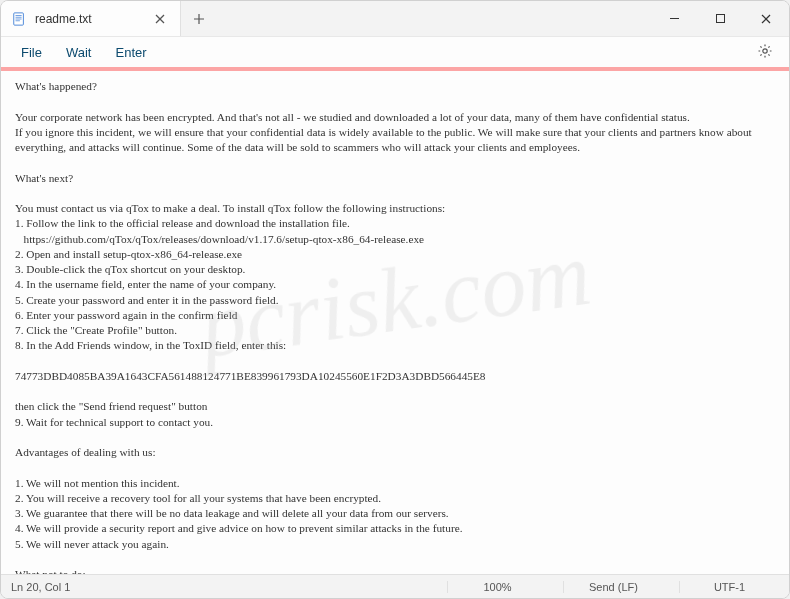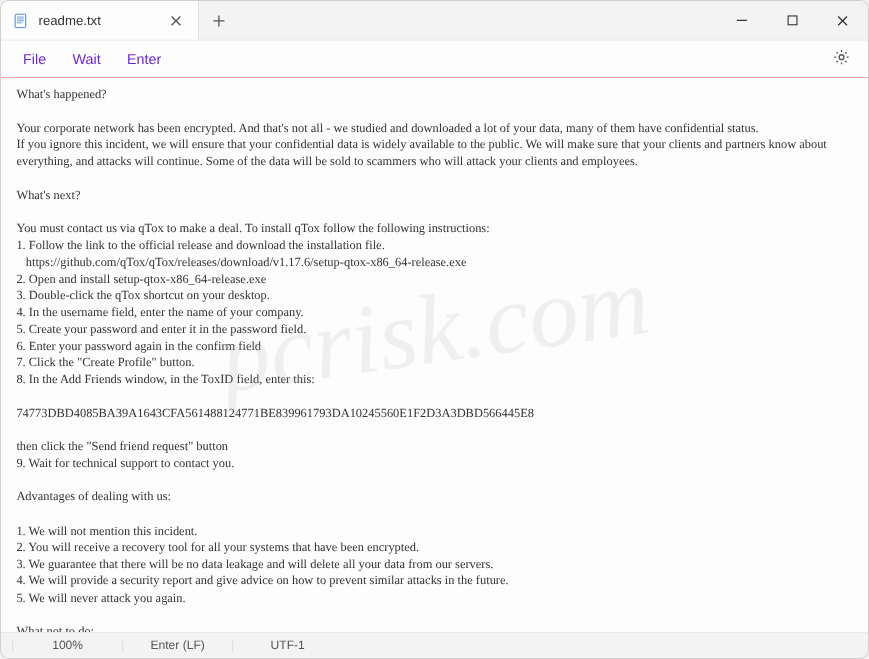--- a/index.html
+++ b/index.html
@@ -75,23 +75,23 @@
   justify-content: center;
   color: #333;
   cursor: pointer;
 }
 .menubar {
   height: 34px;
   display: flex;
   align-items: center;
   padding: 0 8px;
   background: #fdfdfd;
-  border-bottom: 1px solid #fca5a5;
+  border-bottom: 4px solid #fca5a5;
   font-size: 13px;
-  color: #6d28d9;
+  color: #0c4a6e;
 }
 .menu-item {
   padding: 4px 12px;
   cursor: pointer;
 }
 .menu-spacer { flex: 1; }
 .gear {
   padding: 4px 8px;
   cursor: pointer;
   color: #555;
@@ -116,20 +116,21 @@
   background: #f3f3f3;
   border-top: 1px solid #e0e0e0;
   padding: 0 10px;
 }
 .status-left { flex: 1; }
 .status-cell {
   width: 100px;
   text-align: center;
   border-left: 1px solid #e0e0e0;
   padding: 0 24px;
+  margin-left: 16px;
 }
 .watermark {
   position: absolute;
   top: 50%;
   left: 50%;
   transform: translate(-50%, -50%) rotate(-8deg);
   font-size: 90px;
   font-style: italic;
   font-weight: 500;
   color: rgba(180,180,180,0.18);
@@ -240,20 +241,21 @@
 2. You will receive a recovery tool for all your systems that have been encrypted.
 3. We guarantee that there will be no data leakage and will delete all your data from our servers.
 4. We will provide a security report and give advice on how to prevent similar attacks in the future.
 5. We will never attack you again.
 
 What not to do:
 
 Do not attempt to change or rename any files - this will render them unrecoverable. Do not make any changes until you receive the decryption tool to avoid permanent data damage.</div>
 
   <div class="statusbar">
+    <div class="status-left">Ln 20, Col 1</div>
     <div class="status-cell">100%</div>
-    <div class="status-cell">Enter (LF)</div>
+    <div class="status-cell">Send (LF)</div>
     <div class="status-cell">UTF-1</div>
   </div>
 
 </div>
 
 <div class="watermark">pcrisk.com</div>
 
 </body></html>

